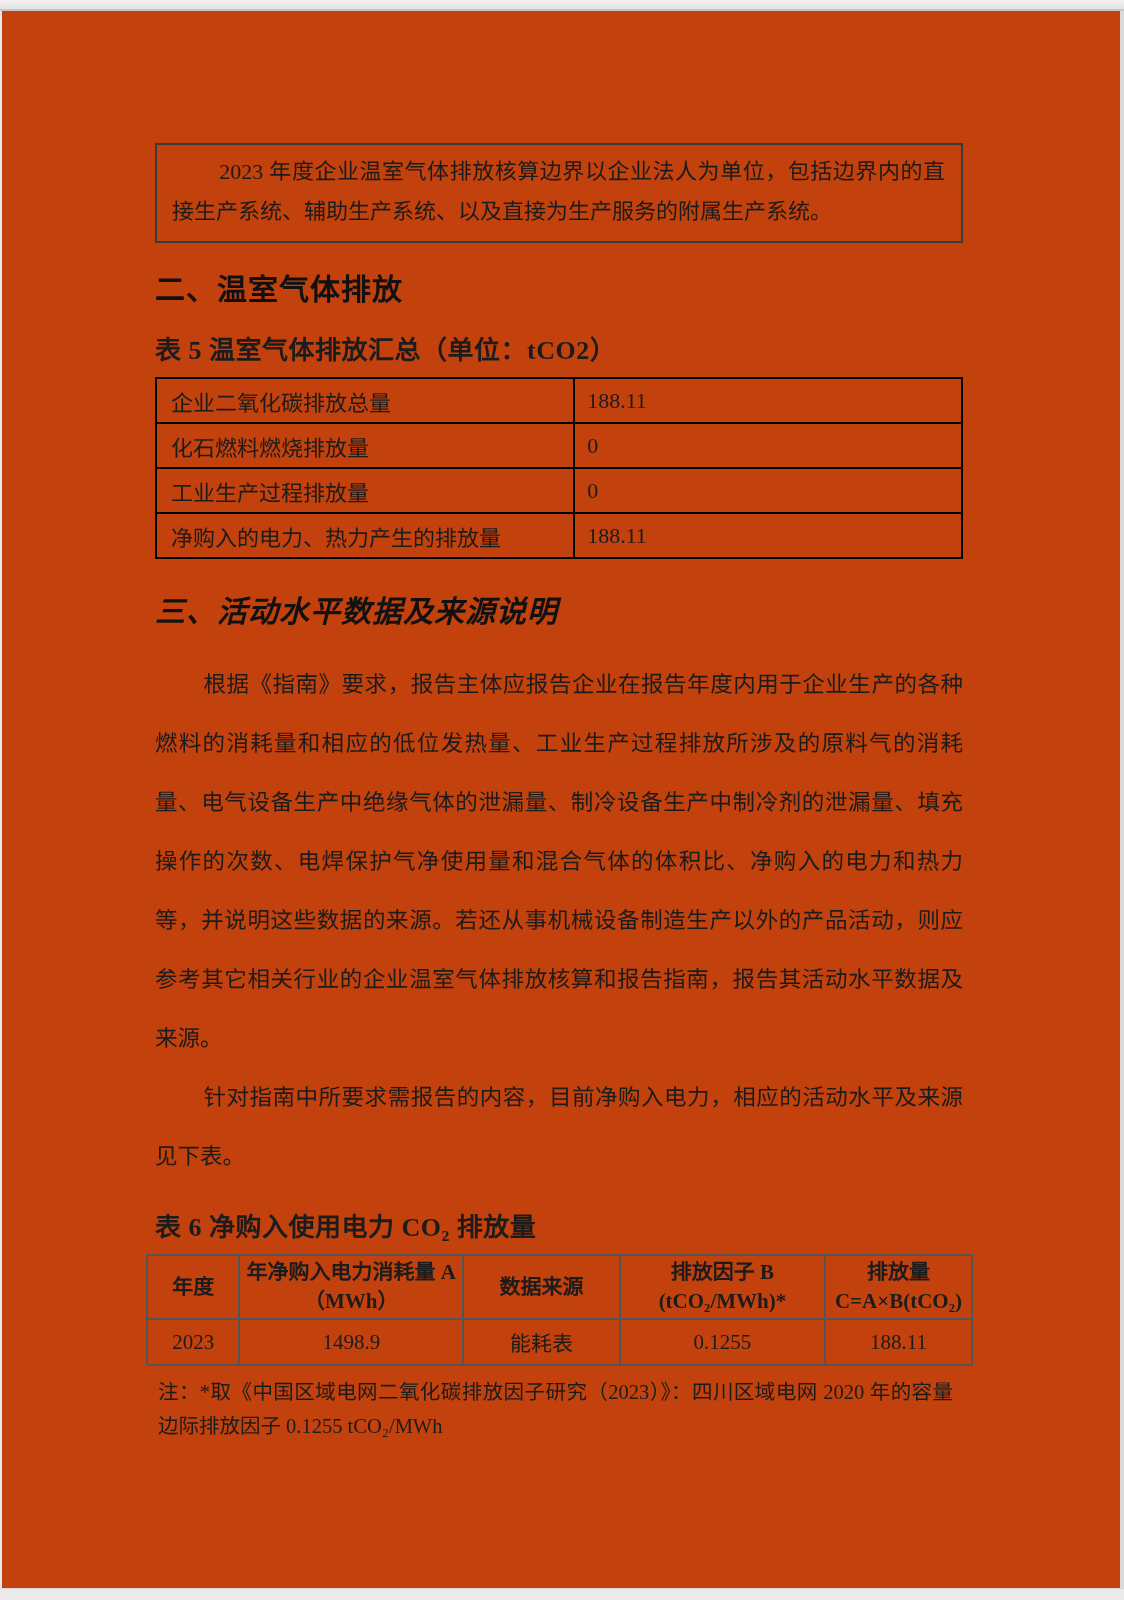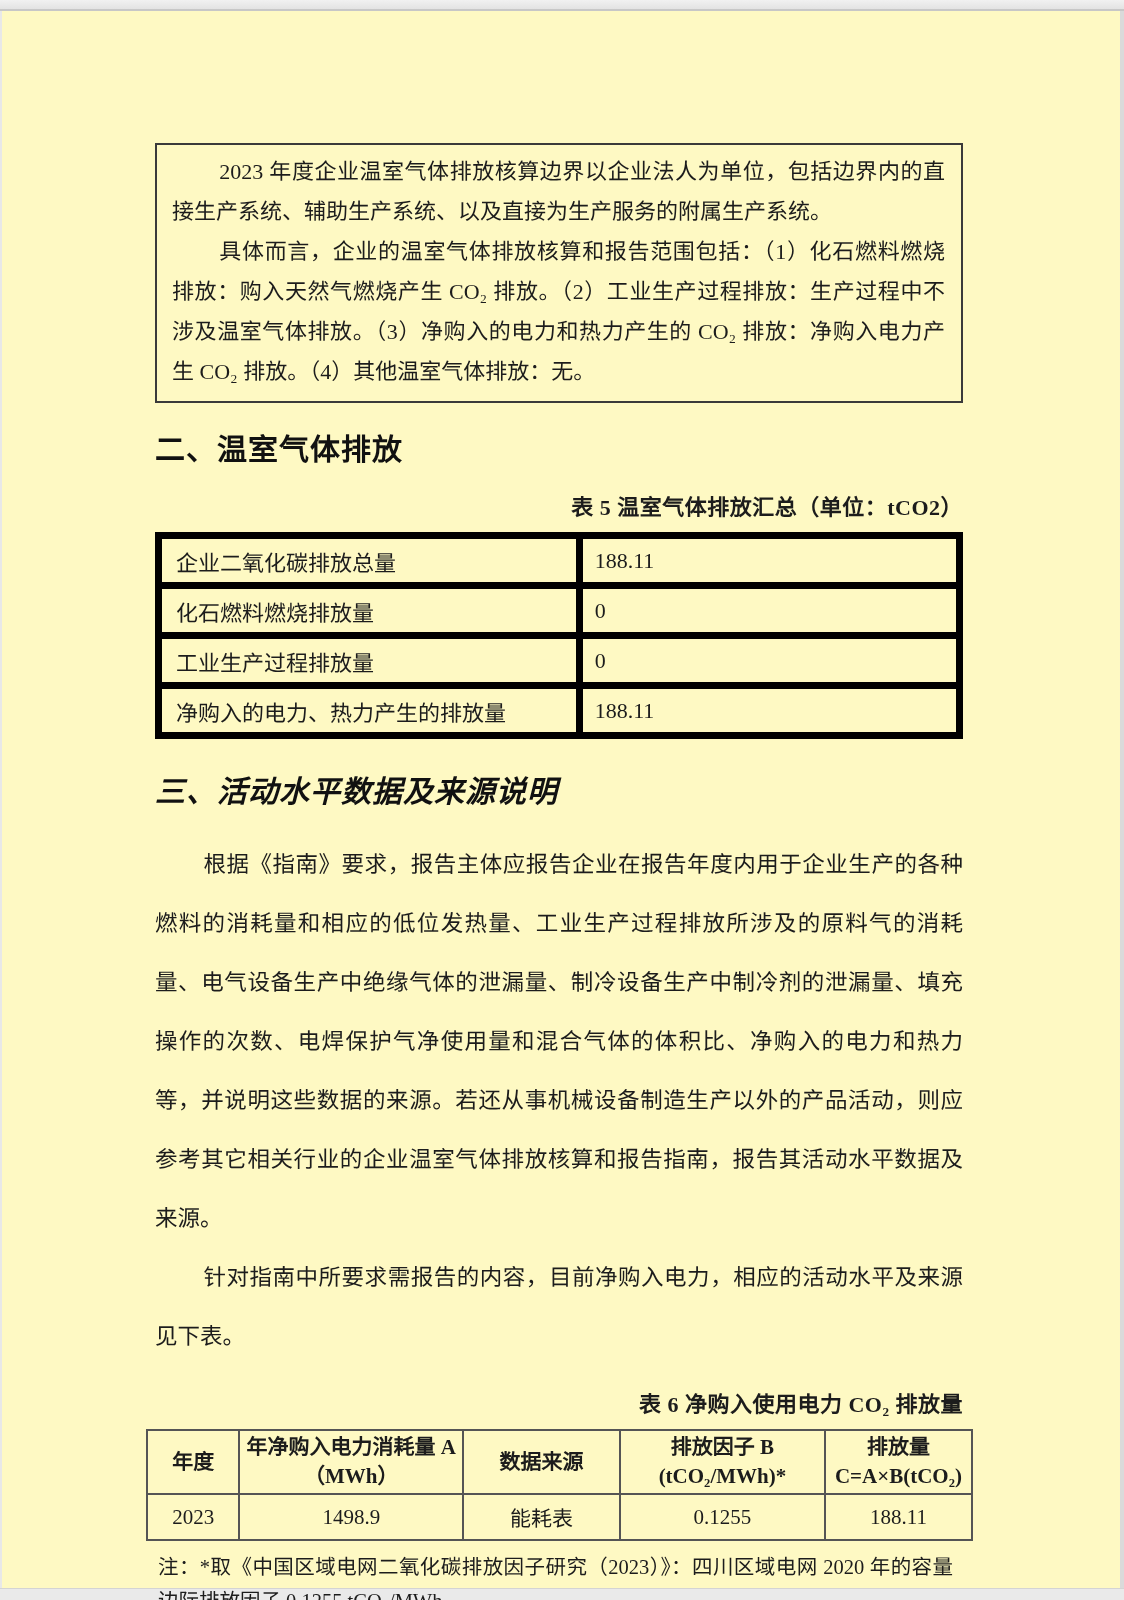--- a/index.html
+++ b/index.html
@@ -6,21 +6,21 @@
   body {
     width: 1124px; height: 1600px;
     background: #ffffff;
     font-family: "Liberation Serif", "DejaVu Serif", serif;
     color: #1c1c1c;
     -webkit-font-smoothing: antialiased;
   }
   .page {
     position: relative;
     width: 1124px; height: 1600px;
-    background: #fef9c3;
+    background: #c2410c;
     overflow: hidden;
   }
   
   .edge-top {
     position: absolute; top: 0; left: 0; right: 0; height: 9px;
     background: linear-gradient(#f1f1f1, #e3e3e3);
     border-bottom: 2px solid #c7c7c7;
   }
   .edge-bottom {
     position: absolute; bottom: 0; left: 0; right: 0; height: 11px;
@@ -60,37 +60,37 @@
     margin: 22px 0 0 0;
     font-family: "Liberation Sans", "DejaVu Sans", sans-serif;
     font-weight: 700;
     font-size: 30px;
     letter-spacing: 1px;
     color: #111;
   }
 
   .table-caption {
     margin-top: 20px;
-    text-align: right;
+    text-align: left;
     font-weight: 700;
-    font-size: 22px;
+    font-size: 26px;
     letter-spacing: 0.5px;
   }
 
   table {
     border-collapse: collapse;
     table-layout: fixed;
   }
   .table5 {
     width: 100%;
     margin-top: 11px;
     border: 2px solid #454545;
   }
   .table5 td {
-    border: 7px solid #000000;
+    border: 2px solid #000000;
     height: 43px;
     font-size: 22px;
     padding: 0;
   }
   .table5 td.label { width: 49.9%; padding-left: 14px; }
   .table5 td.value { padding-left: 12px; }
 
   .body-para {
     margin: 0;
     font-size: 22.5px;
@@ -143,21 +143,20 @@
 <div class="page">
   <div class="edge-top"></div>
   <div class="edge-left"></div>
   <div class="edge-right"></div>
   <div class="edge-bottom"></div>
 
   <div class="content">
 
     <div class="intro-box">
       <p>2023 年度企业温室气体排放核算边界以企业法人为单位，包括边界内的直接生产系统、辅助生产系统、以及直接为生产服务的附属生产系统。</p>
-      <p>具体而言，企业的温室气体排放核算和报告范围包括：（1）化石燃料燃烧排放：购入天然气燃烧产生 CO₂ 排放。（2）工业生产过程排放：生产过程中不涉及温室气体排放。（3）净购入的电力和热力产生的 CO₂ 排放：净购入电力产生 CO₂ 排放。（4）其他温室气体排放：无。</p>
     </div>
 
     <h2 class="section-heading">二、温室气体排放</h2>
 
     <div class="table-caption">表 5 温室气体排放汇总（单位：tCO2）</div>
 
     <table class="table5">
       <tbody>
         <tr>
           <td class="label">企业二氧化碳排放总量</td>

